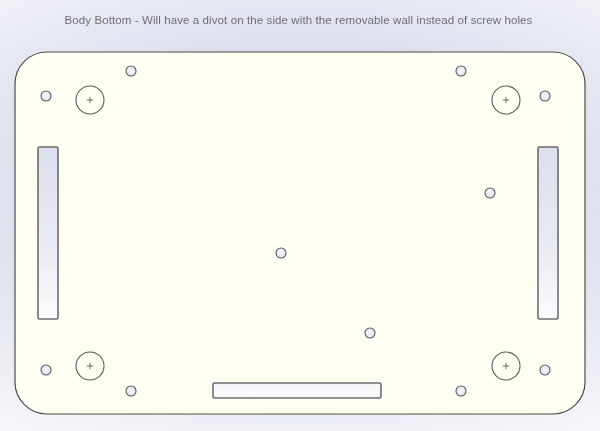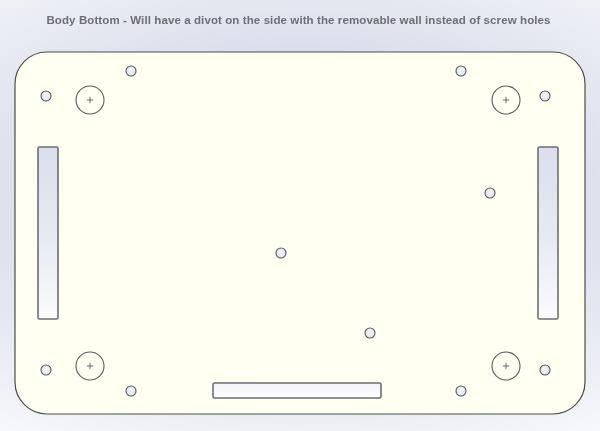--- a/index.html
+++ b/index.html
@@ -25,21 +25,21 @@
           rgba(255,255,255,0) 100%),
       linear-gradient(180deg, #fdfdfe 0%, #f6f7fa 25%, #f2f3f8 60%, #fbfbfd 88%, #ffffff 100%);
   }
   #title {
     position: absolute;
     left: 0;
     top: 14px;
     width: 597px;
     text-align: center;
     font-size: 11.5px;
-    font-weight: bold;
+    font-weight: normal;
     letter-spacing: 0.1px;
     color: #6e6f74;
     white-space: nowrap;
     user-select: none;
   }
   #drawing {
     position: absolute;
     left: 0;
     top: 0;
   }

